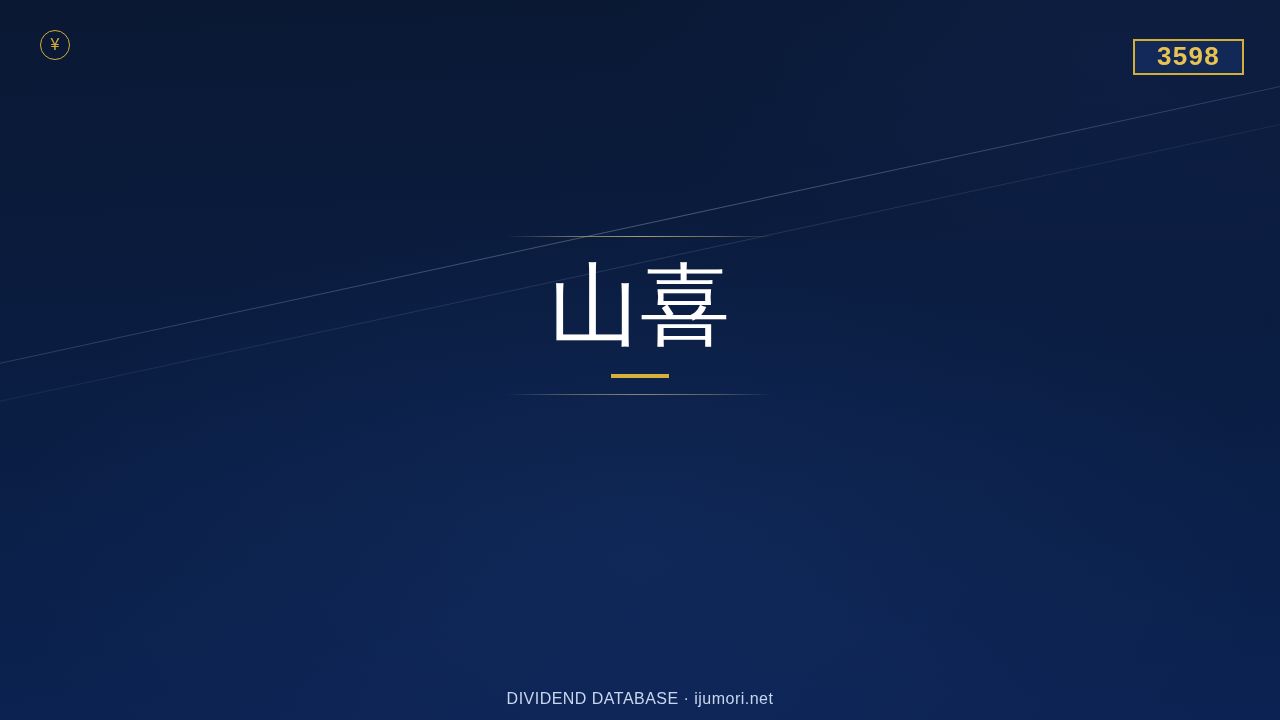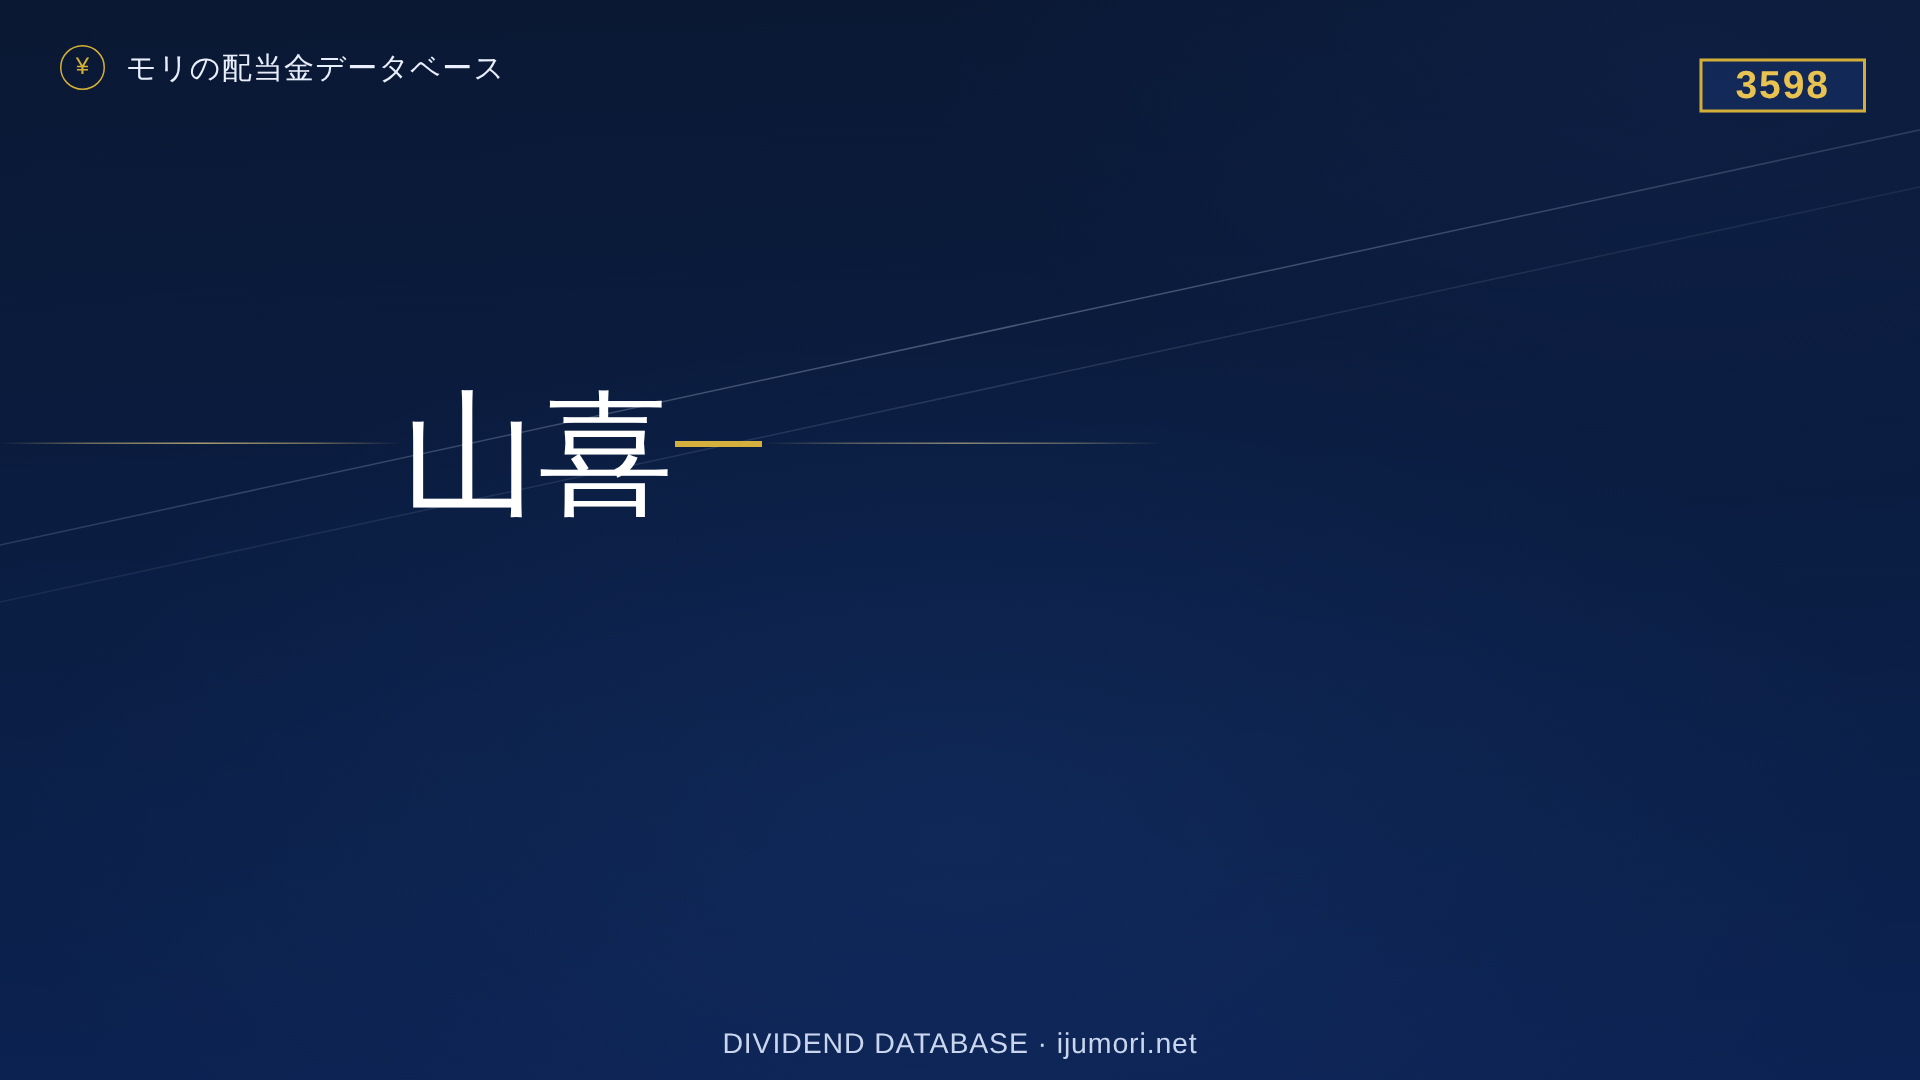--- a/index.html
+++ b/index.html
@@ -110,21 +110,21 @@
     text-align: center;
     margin-top: 24px;
   }
 
   
   #hero {
     position: absolute;
     left: 0; right: 0;
     top: 236px;
     display: flex;
-    flex-direction: row;
+    flex-direction: column;
     align-items: center;
     z-index: 4;
   }
 
   .rule {
     width: 268px;
     height: 1px;
     background: linear-gradient(90deg,
         rgba(183,160,92,0.00) 0%,
         rgba(186,168,110,0.55) 22%,
@@ -173,39 +173,38 @@
   #footer {
     position: absolute;
     left: 0; right: 0;
     bottom: 12px;
     text-align: center;
     z-index: 5;
   }
 
   #footer-text {
     color: #c9d6ee;
-    font-size: 19px;
+    font-size: 16px;
     letter-spacing: 0.03em;
     font-weight: 400;
   }
 </style>
 </head>
 <body>
 
 <div id="stage">
 
   <div id="bg-glow"></div>
   <div class="diag" id="diag-1"></div>
   <div class="diag" id="diag-2"></div>
 
   <div id="header">
 
     <div id="brand">
       <span id="brand-logo-icon">¥</span>
-      <span id="brand-title">モリの配当金データベース</span>
     </div>
 
     <div id="ticker-badge">3598</div>
 
   </div>
 
   <div id="hero">
 
     <div class="rule" id="rule-top"></div>
 

